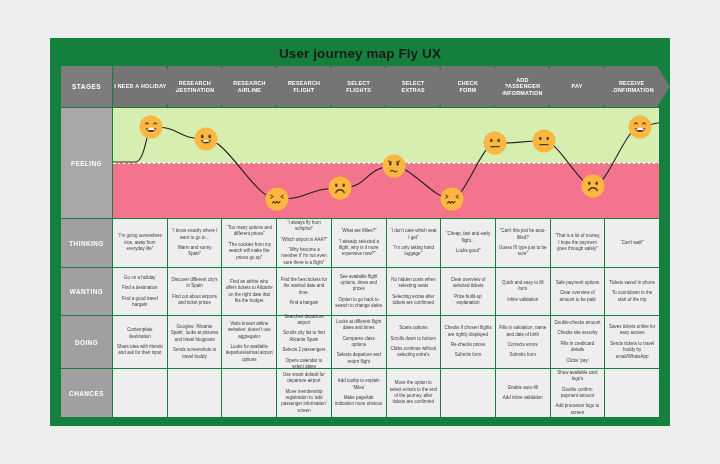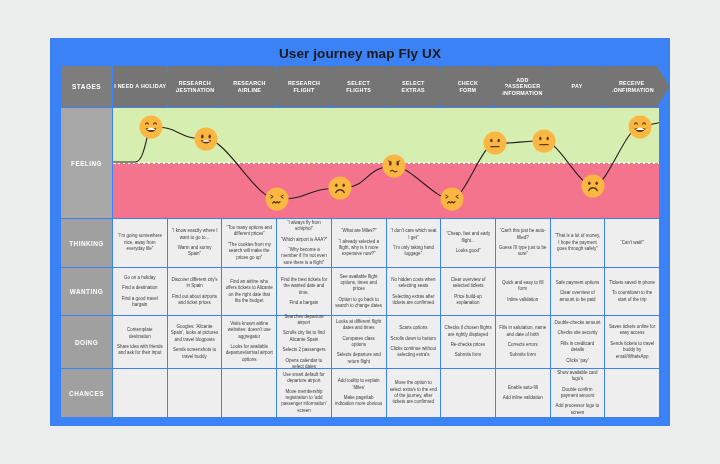--- a/index.html
+++ b/index.html
@@ -3,21 +3,21 @@
 <meta charset="utf-8">
 <style>
   html,body{margin:0;padding:0;}
   body{
     width:720px;height:464px;overflow:hidden;
     background:#eceded;
     font-family:"Liberation Sans", sans-serif;
   }
   .board{
     position:absolute;left:50px;top:38px;width:620px;height:388px;
-    background:#3b82f6;
+    background:#15803d;
     box-shadow:0 0 0 0 #fff;
   }
   .title{
     text-align:center;font-size:13.5px;font-weight:bold;color:#1a1a1a;
     letter-spacing:0.1px;padding-top:8px;
   }
 
   
   .map{position:absolute;left:11px;top:28px;width:598px;}
   .rowlabel{

